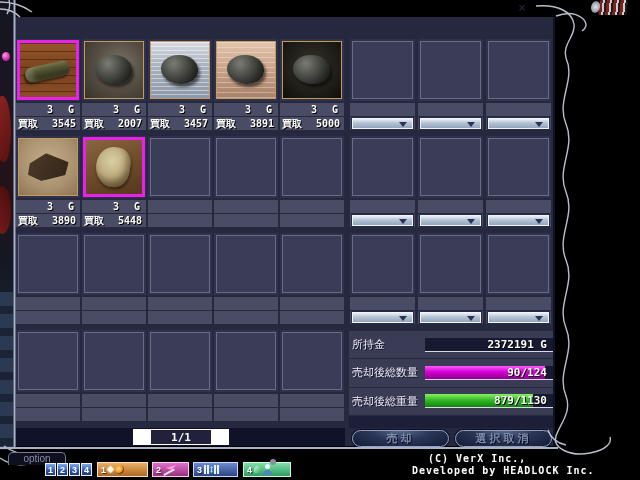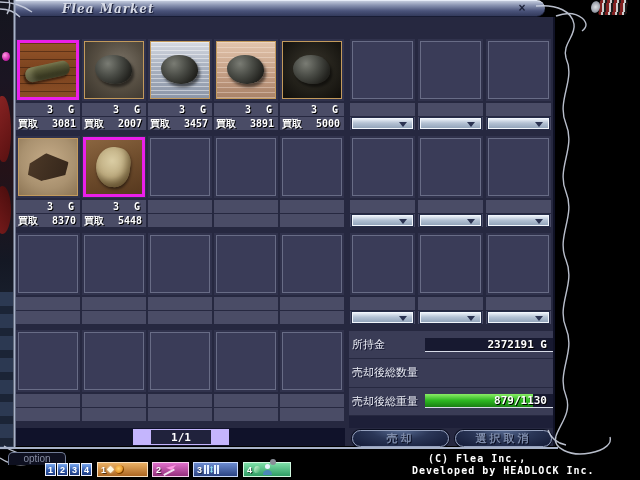--- a/index.html
+++ b/index.html
@@ -90,21 +90,21 @@
               display:flex;align-items:flex-end;justify-content:flex-end;padding-right:6px;
               color:#fff;font:bold 11px "DejaVu Sans Mono",monospace;box-sizing:content-box;}
   .info-value .vtext{position:relative;z-index:2;text-shadow:1px 1px 0 #000;}
   .bar{position:absolute;left:0;top:0;bottom:0;z-index:1;}
   .bar.magenta{background:linear-gradient(180deg,#ff5aff 0%,#d400d4 45%,#8e008e 100%);}
   .bar.green{background:linear-gradient(180deg,#8aee66 0%,#2eb822 50%,#187f12 100%);}
   .under-info{position:absolute;left:349px;top:416px;width:204px;height:12px;background:#1d1f38;}
 
   
   .pager-bar{position:absolute;left:16px;top:428px;width:329px;height:18px;background:#10122a;}
-  .pager-outer{position:absolute;left:117px;top:1px;width:96px;height:16px;background:#c4b5fd;}
+  .pager-outer{position:absolute;left:117px;top:1px;width:96px;height:16px;background:#ffffff;}
   .pager-inner{position:absolute;left:18px;top:1px;width:60px;height:14px;background:#20223c;
                color:#fff;font:bold 11px "DejaVu Sans Mono",monospace;display:flex;align-items:center;justify-content:center;}
   .pill{position:absolute;top:430px;height:17px;border-radius:9px;box-sizing:border-box;
         background:radial-gradient(ellipse at 50% -10%,#5a6e96 0%,#2b3758 45%,#131a36 100%);
         border:1px solid #95a1be;box-shadow:0 0 0 1px #0a0e20;
         color:#7f8dac;font-weight:bold;font-size:11px;letter-spacing:3px;
         display:flex;align-items:center;justify-content:center;text-shadow:1px 1px 0 #0a0e20;}
   .pill.sell{left:352px;width:97px;}
   .pill.cancel{left:455px;width:97px;font-family:Liberation Mono, monospace;}
 
@@ -155,23 +155,20 @@
 <div id="screen">
 
   <div class="world">
     <div class="orb"></div>
     <div class="red1"></div>
     <div class="red2"></div>
     <div class="mach"></div>
   </div>
 
   <div class="win-bg"></div>
-  <div class="titlebar">
-    <span class="title">Flea Market</span>
-  </div>
   <div class="close">×</div>
 
   <div class="slot item sel" style="left:16px;top:39px">
       <div class="inner">
         <div class="ic ic-log"></div>
       </div>
     </div>
   <div class="slot item" style="left:82px;top:39px">
       <div class="inner">
         <div class="ic ic-rock bg-gray"></div>
@@ -209,21 +206,21 @@
       <span>3</span>
       <span>G</span>
     </div>
   <div class="strip qty" style="left:280px;top:103px">
       <span>3</span>
       <span>G</span>
     </div>
 
   <div class="strip price" style="left:16px;top:117px">
       <span class="jp">買取</span>
-      <span class="num">3081</span>
+      <span class="num">3545</span>
     </div>
   <div class="strip price" style="left:82px;top:117px">
       <span class="jp">買取</span>
       <span class="num">2007</span>
     </div>
   <div class="strip price" style="left:148px;top:117px">
       <span class="jp">買取</span>
       <span class="num">3457</span>
     </div>
   <div class="strip price" style="left:214px;top:117px">
@@ -262,21 +259,21 @@
   <div class="strip qty" style="left:82px;top:200px">
       <span>3</span>
       <span>G</span>
     </div>
   <div class="strip" style="left:148px;top:200px"></div>
   <div class="strip" style="left:214px;top:200px"></div>
   <div class="strip" style="left:280px;top:200px"></div>
 
   <div class="strip price" style="left:16px;top:214px">
       <span class="jp">買取</span>
-      <span class="num">8370</span>
+      <span class="num">3890</span>
     </div>
   <div class="strip price" style="left:82px;top:214px">
       <span class="jp">買取</span>
       <span class="num">5448</span>
     </div>
   <div class="strip" style="left:148px;top:214px"></div>
   <div class="strip" style="left:214px;top:214px"></div>
   <div class="strip" style="left:280px;top:214px"></div>
 
   <div class="slot" style="left:16px;top:233px">
@@ -417,20 +414,24 @@
 
   <div class="info">
     <div class="info-row">
       <span class="info-label">所持金</span>
       <span class="info-value">
           <span class="vtext">2372191 G</span>
         </span>
     </div>
     <div class="info-row">
       <span class="info-label">売却後総数量</span>
+      <span class="info-value">
+          <div class="bar magenta" style="width: 94%;"></div>
+          <span class="vtext">90/124</span>
+        </span>
     </div>
     <div class="info-row">
       <span class="info-label">売却後総重量</span>
       <span class="info-value">
           <div class="bar green" style="width: 84%;"></div>
           <span class="vtext">879/1130</span>
         </span>
     </div>
   </div>
   <div class="under-info"></div>
@@ -485,15 +486,15 @@
         <i></i>
       </span>
   </div>
   <div class="hk-group g4">
     <span>4</span>
     <span class="leafy"></span>
     <span class="person"></span>
   </div>
   <div class="gray-dot"></div>
 
-  <div class="cp cp1">(C) Flea Inc.,</div>
+  <div class="cp cp1">(C) VerX Inc.,</div>
   <div class="cp cp2">Developed by HEADLOCK Inc.</div>
 </div>
 
 </body></html>

